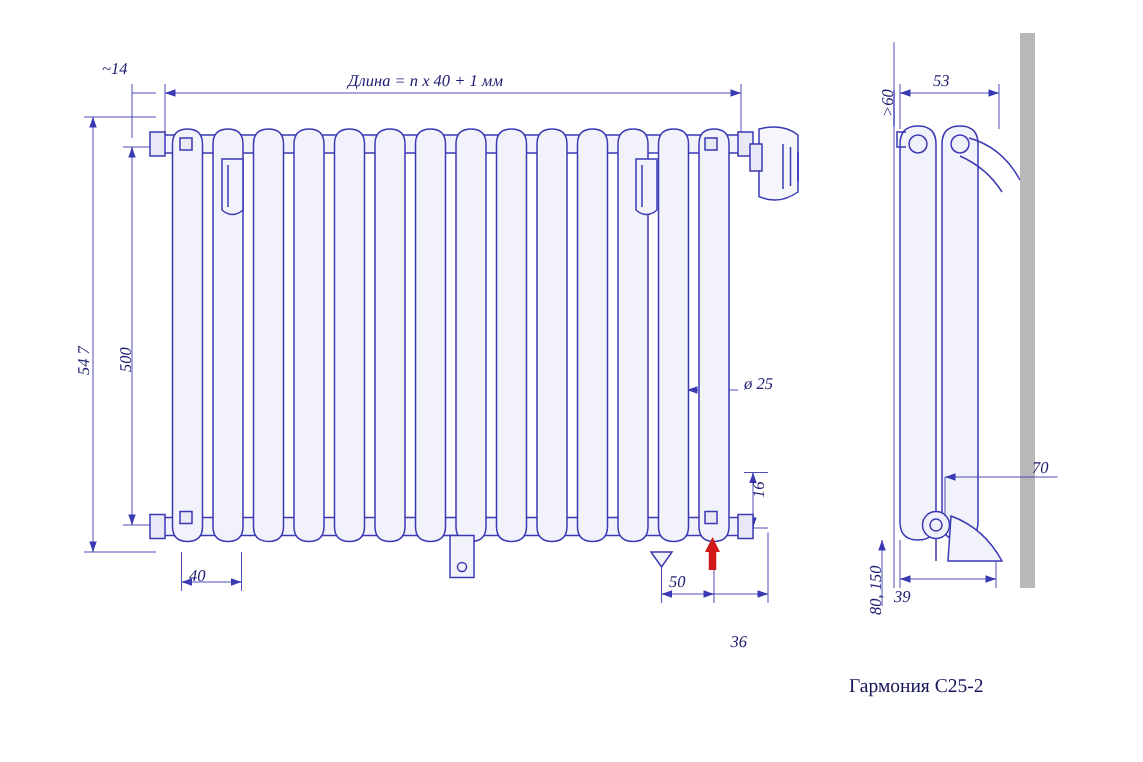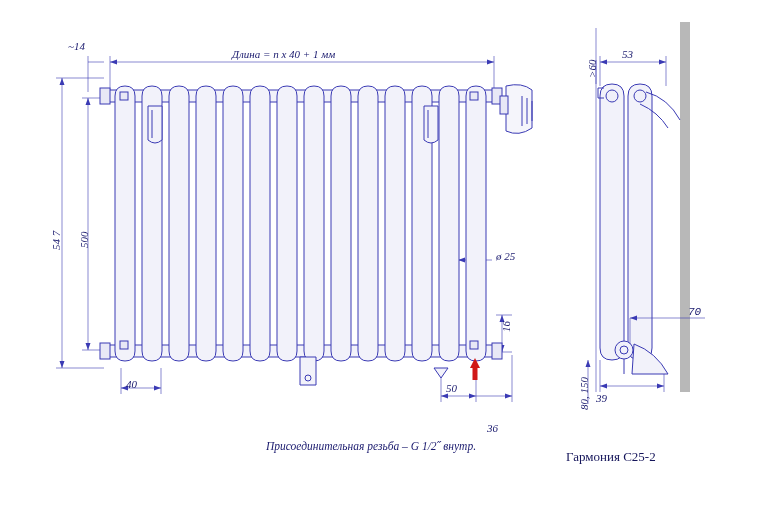--- a/index.html
+++ b/index.html
@@ -238,27 +238,26 @@
   <div class="lbl" style="left:126px; top:378px;">40</div>
 
   <div class="lbl" style="left:496px; top:250px;">ø 25</div>
 
   <div class="lbl vert" style="left:500px; top:332px;">16</div>
 
   <div class="lbl" style="left:446px; top:382px;">50</div>
 
   <div class="lbl" style="left:487px; top:398px;margin-top:24px;">36</div>
 
-  <div class="note" style="left:266px; top:440px;">Присоединительная резьба – G 1/2˝ внутр.</div>
 
   <div class="lbl vert" style="left:586px; top:78px;">&gt;60</div>
 
   <div class="lbl" style="left:622px; top:48px;">53</div>
 
-  <div class="lbl" style="left:688px; top:306px;font-family:Liberation Mono, monospace;">70</div>
+  <div class="lbl" style="left:688px; top:306px;">70</div>
 
   <div class="lbl" style="left:596px; top:376px;margin-top:16px;">39</div>
 
   <div class="lbl vert" style="left:578px; top:410px;">80, 150</div>
 
   <div class="title" style="left:566px; top:449px;">Гармония  С25-2</div>
 
 </div>
 
 </body></html>

